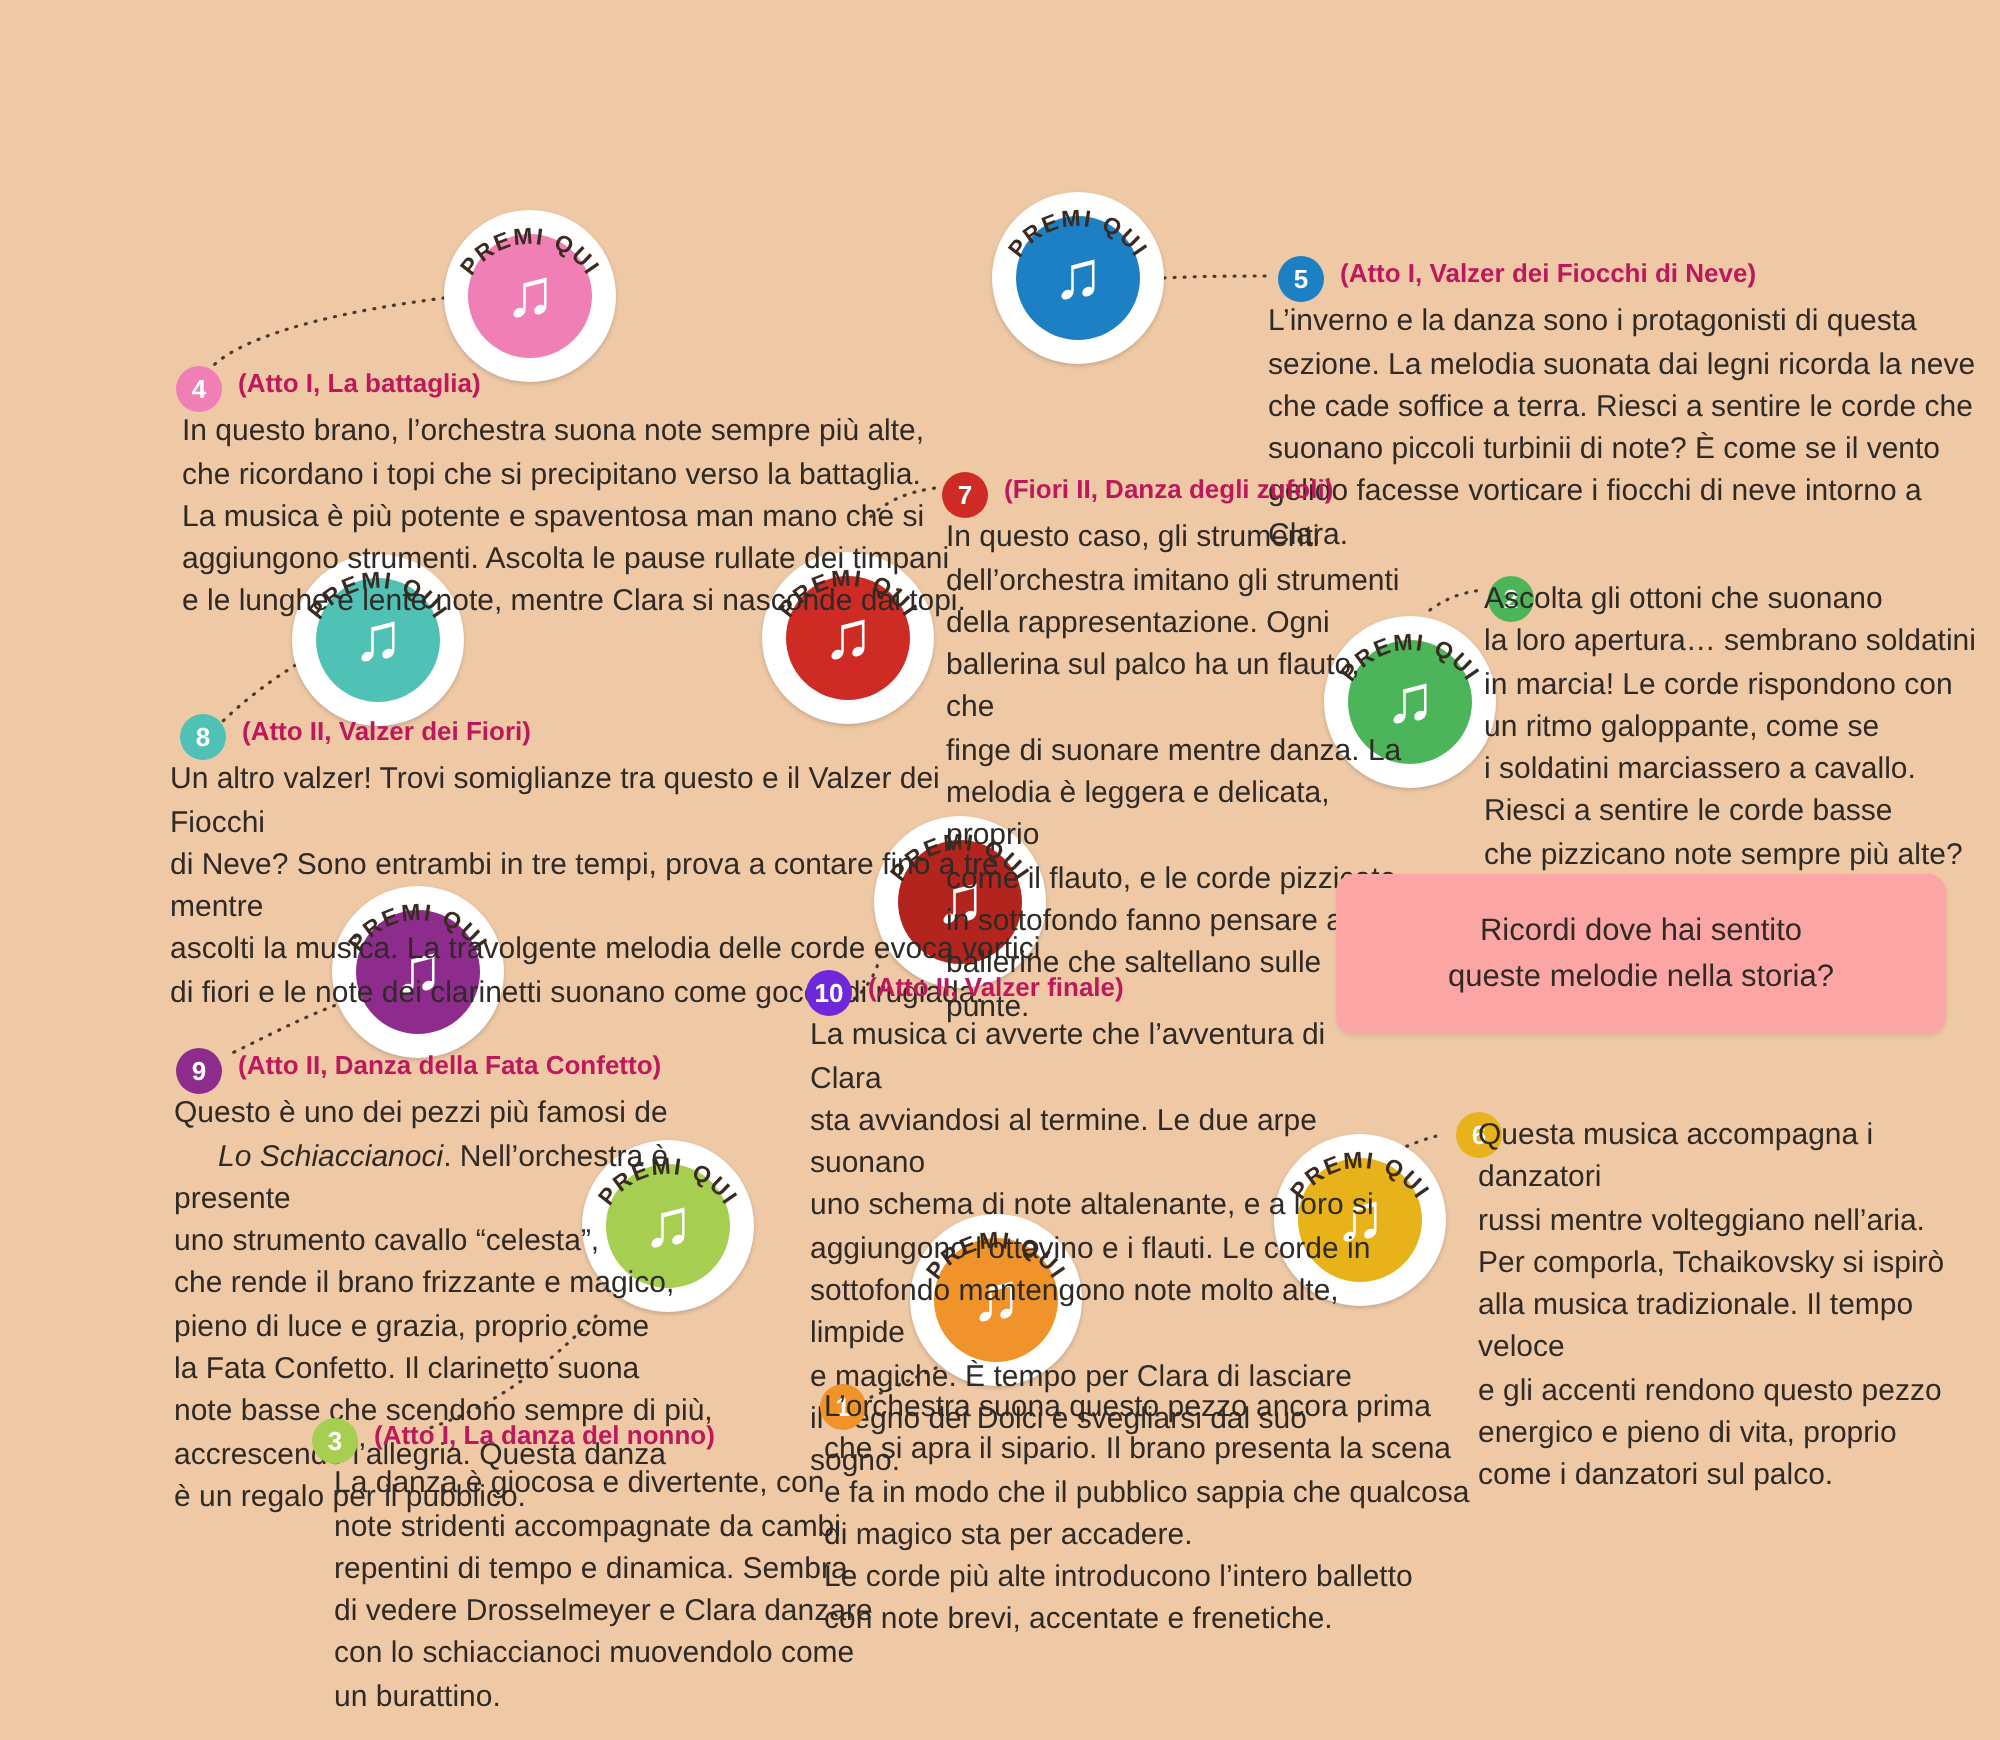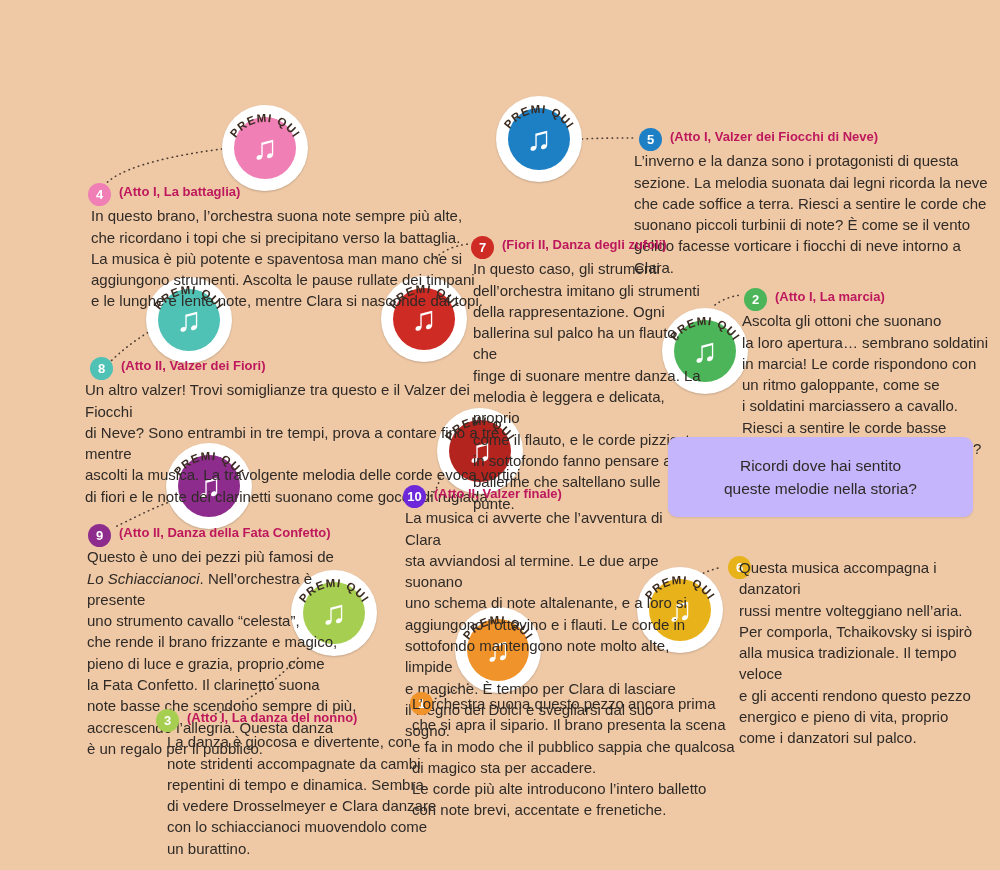--- a/index.html
+++ b/index.html
@@ -96,30 +96,31 @@
   }
   .block .body {
     font-size: 15px;
     color: #2f2a26;
     line-height: 1.42;
     margin: 0;
     white-space: pre-line;
   }
   .block .body em {
     font-style: italic;
+    margin-left: 22px;
   }
 
   
   #question-card {
     position: absolute;
     left: 668px;
     top: 437px;
     width: 305px;
     height: 80px;
-    background: #c4b5fd;
+    background: #fca5a5;
     border-radius: 9px;
     display: flex;
     flex-direction: column;
     align-items: center;
     justify-content: center;
     box-shadow: 0 1px 2px rgba(0,0,0,0.10);
   }
   #question-card .q {
     font-size: 15.5px;
     color: #2f2a26;
@@ -360,21 +361,20 @@
     <p class="body" style="margin-left:-36px;">Un altro valzer! Trovi somiglianze tra questo e il Valzer dei Fiocchi
 di Neve? Sono entrambi in tre tempi, prova a contare fino a tre mentre
 ascolti la musica. La travolgente melodia delle corde evoca vortici
 di fiori e le note dei clarinetti suonano come gocce di rugiada.</p>
   </div>
 
   <div class="badge" style="left:744px; top:288px; background:#4cb55a;">
     <span>2</span>
   </div>
   <div class="block" style="left:775px; top:289px; width:215px;">
-    <p class="title">(Atto I, La marcia)</p>
     <p class="body" style="margin-left:-33px;">Ascolta gli ottoni che suonano
 la loro apertura… sembrano soldatini
 in marcia! Le corde rispondono con
 un ritmo galoppante, come se
 i soldatini marciassero a cavallo.
 Riesci a sentire le corde basse
 che pizzicano note sempre più alte?</p>
   </div>
 
   <div class="badge" style="left:88px; top:524px; background:#8e2c8e;">

